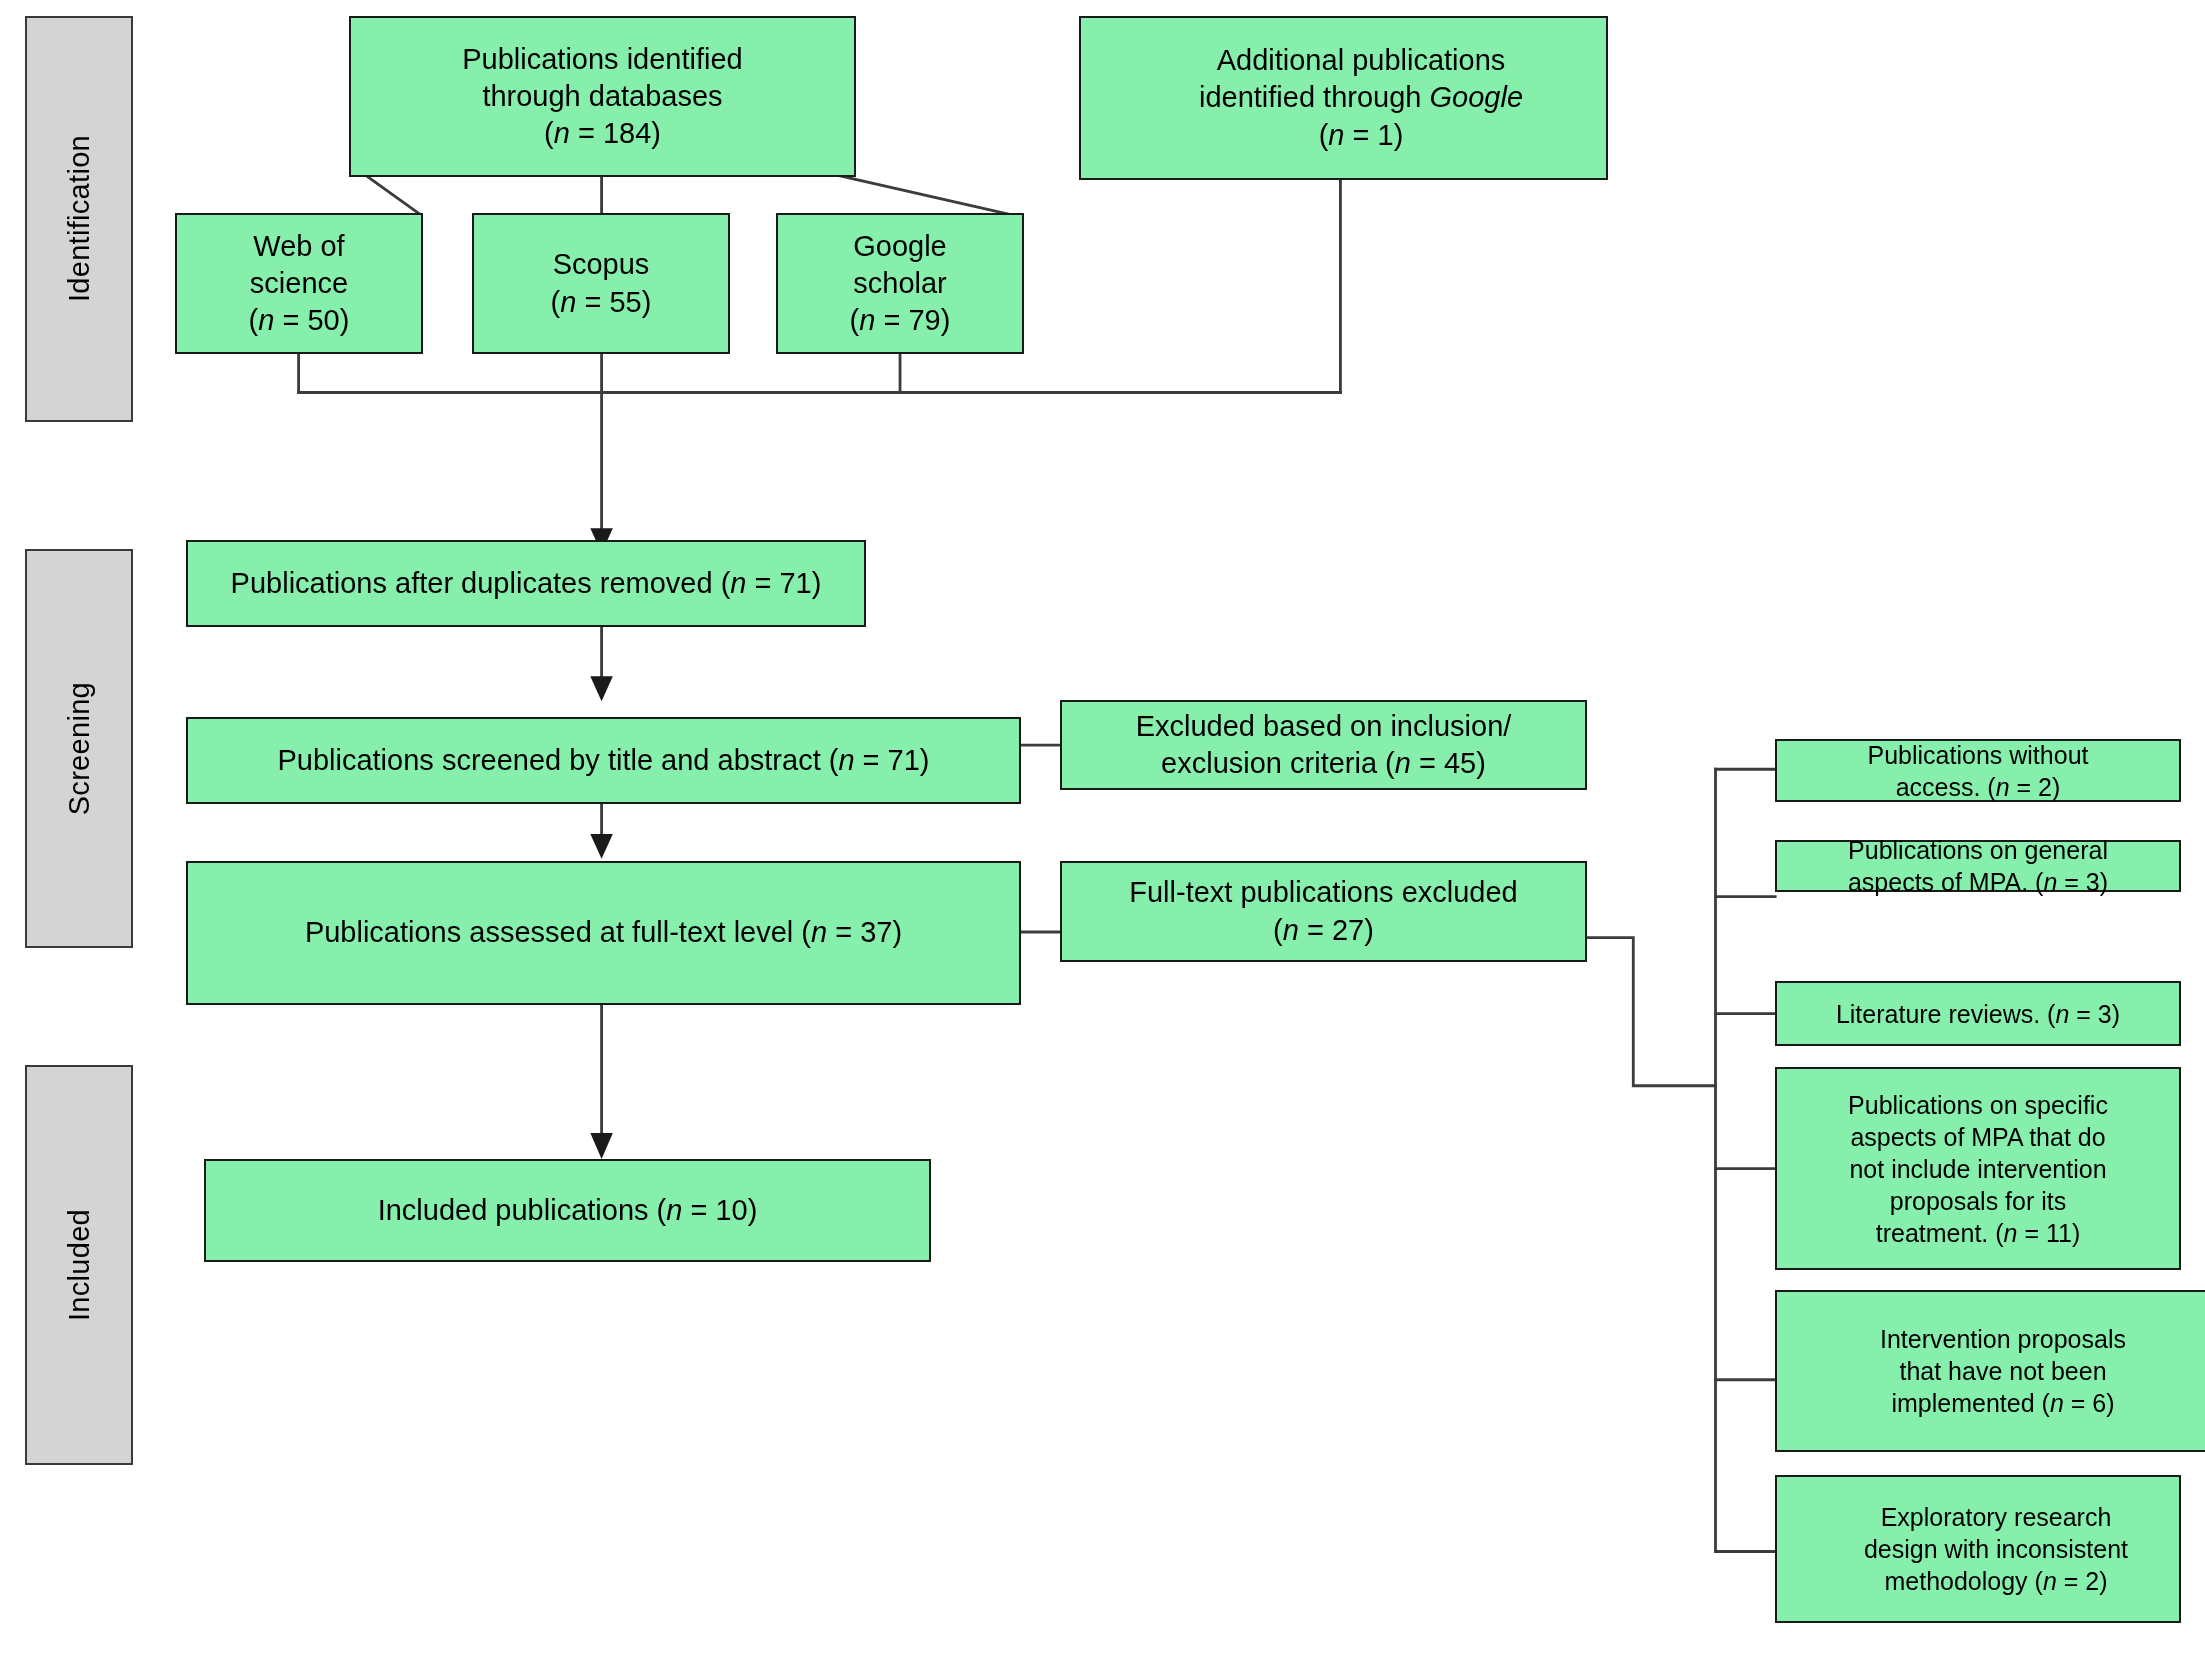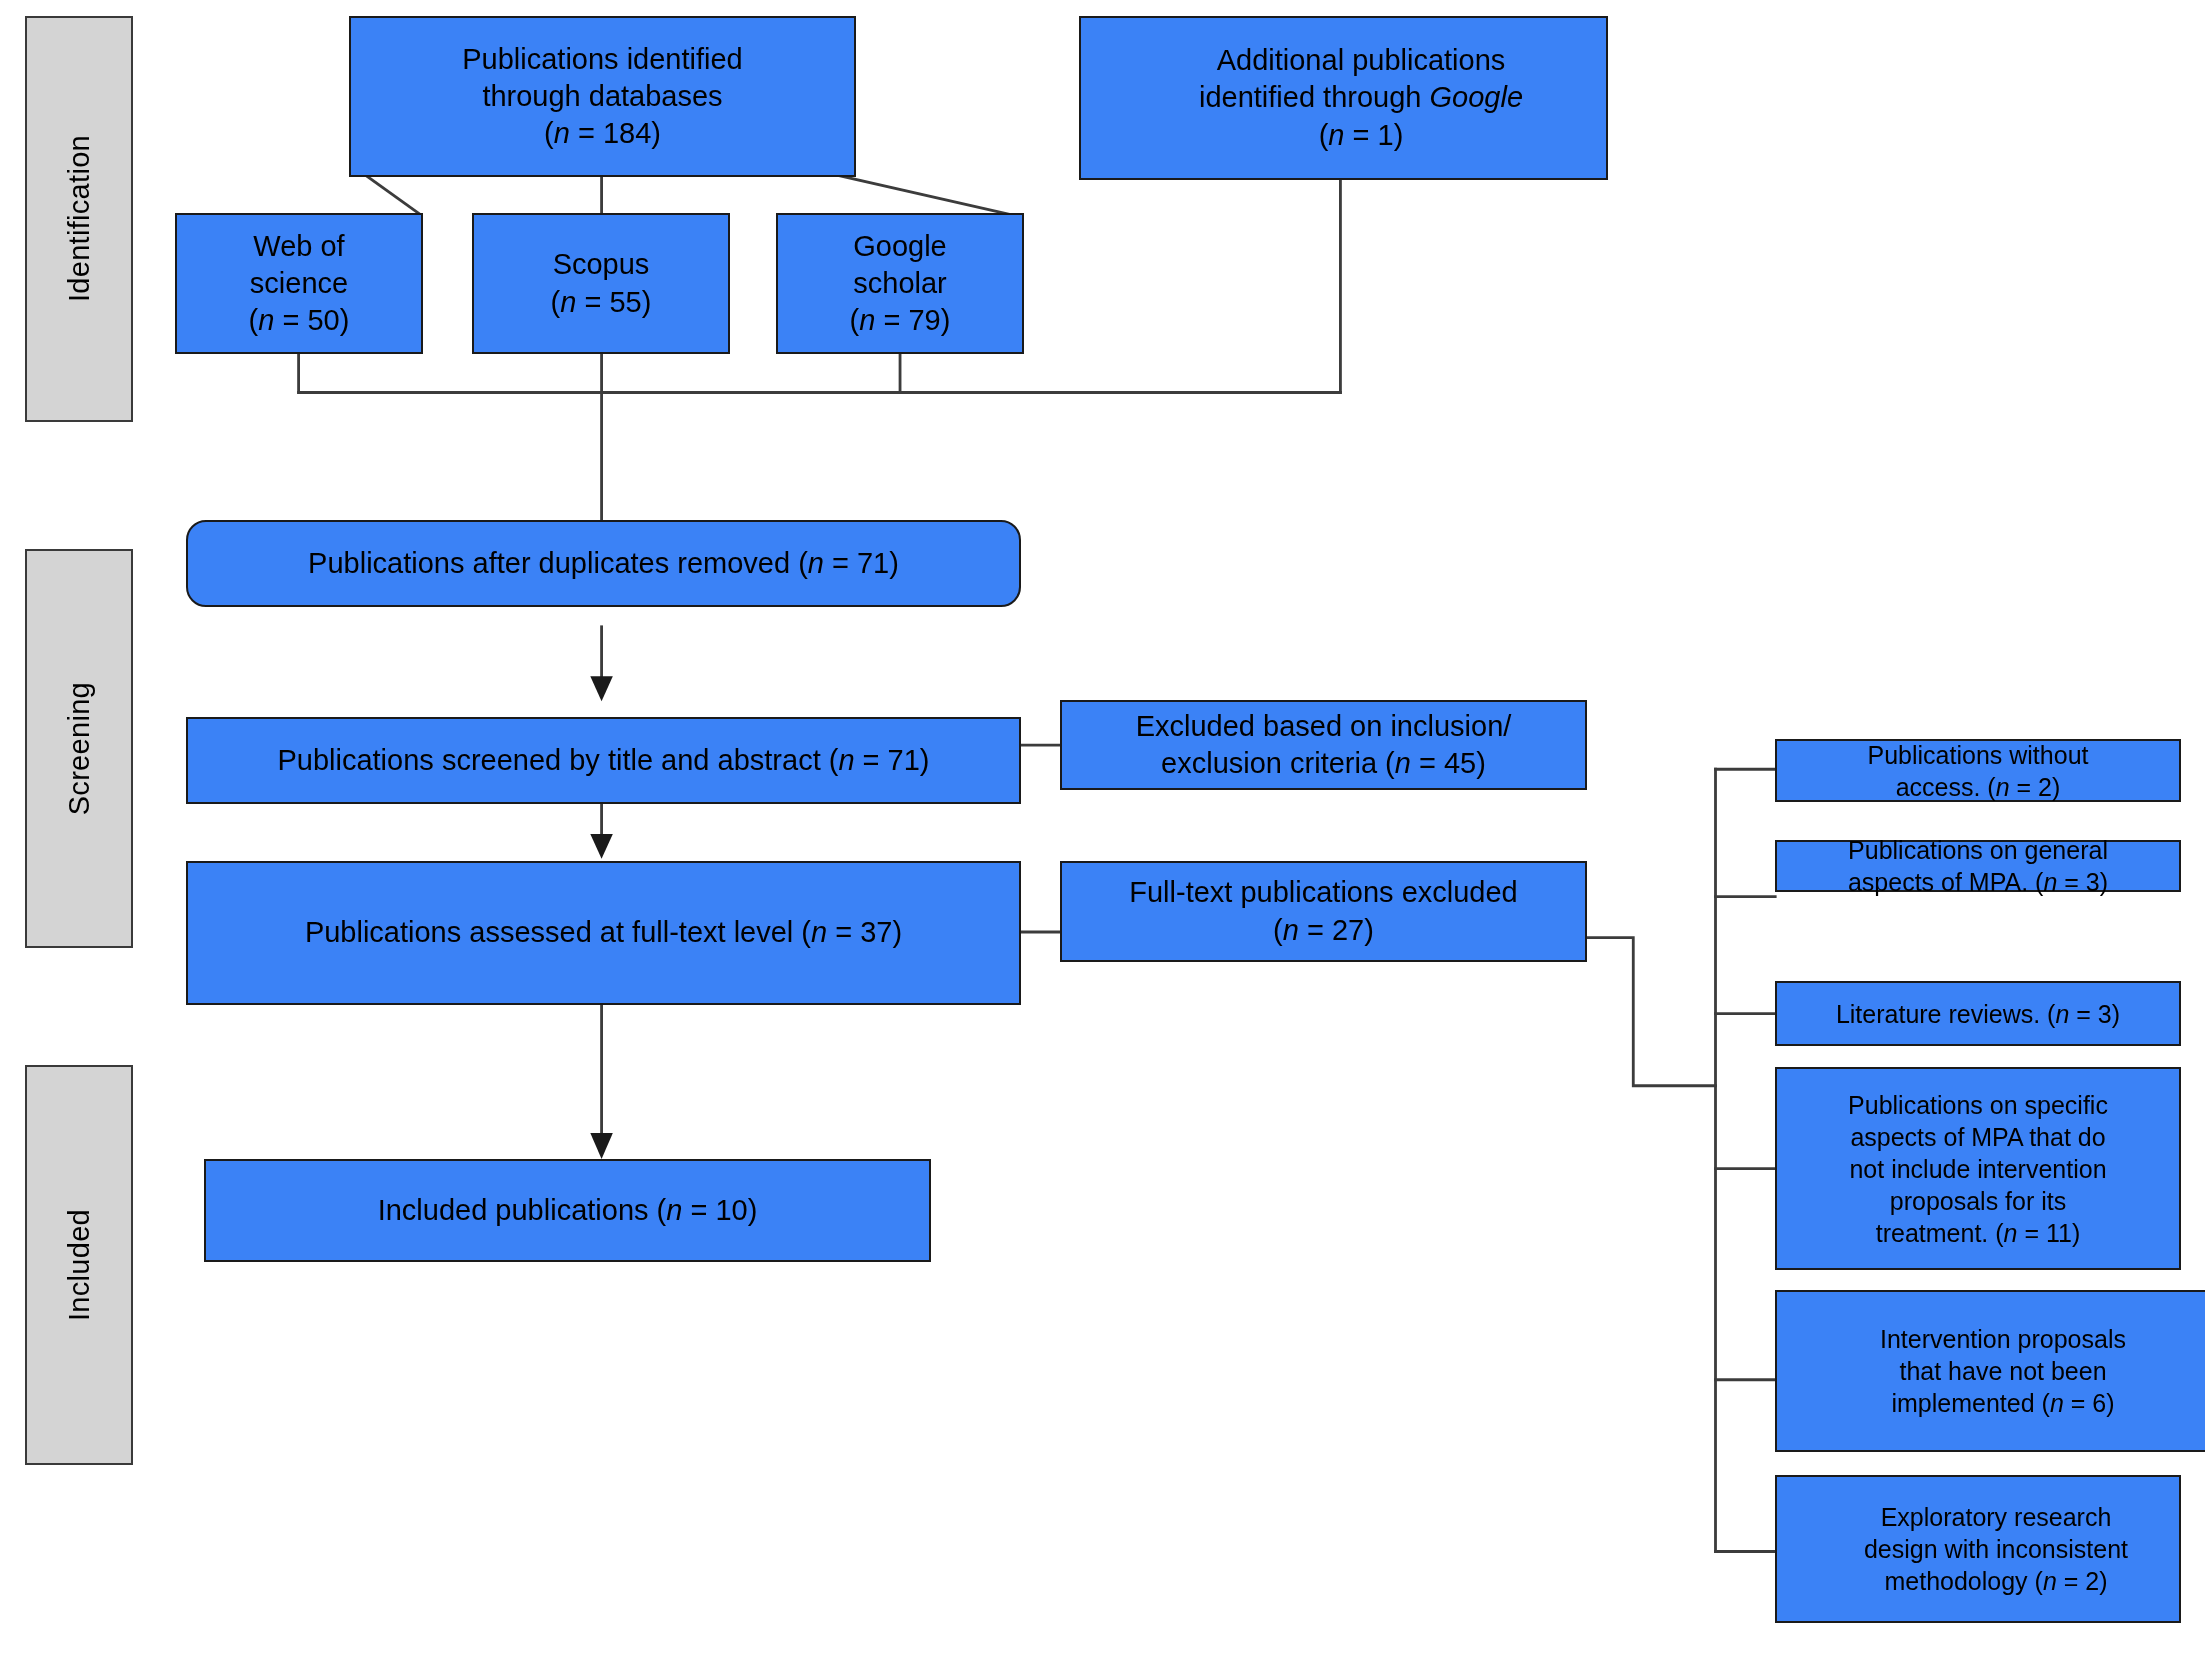--- a/index.html
+++ b/index.html
@@ -11,21 +11,21 @@
     position:relative;
     width:2205px;
     height:1654px;
     background:#ffffff;
     overflow:hidden;
   }
   
   .box{
     position:absolute;
     box-sizing:border-box;
-    background:#3b82f6;
+    background:#86efac;
     border:2.3px solid #1a1a1a;
     display:flex;
     align-items:center;
     justify-content:center;
     text-align:center;
     line-height:1.28;
     padding:3.4px 8px;
   }
   .box .txt{display:block;width:100%;}
   
@@ -144,21 +144,21 @@
   </div>
 
   <div class="box fs-big" style="left:776px;top:213px;width:248px;height:141px;">
     <span class="txt">
       <span>Google</span><br>
       <span>scholar</span><br>
       <span>(</span><em class="it">n</em><span> = 79)</span>
     </span>
   </div>
 
-  <div class="box fs-big" style="left:186px;top:520px;width:835px;height:87px;border-radius:20px;">
+  <div class="box fs-big" style="left:186px;top:540px;width:680px;height:87px;">
     <span class="txt">
       <span>Publications after duplicates removed (</span><em class="it">n</em><span> = 71)</span>
     </span>
   </div>
 
   <div class="box fs-big" style="left:186px;top:717px;width:835px;height:87px;">
     <span class="txt">
       <span>Publications screened by title and abstract (</span><em class="it">n</em><span> = 71)</span>
     </span>
   </div>

